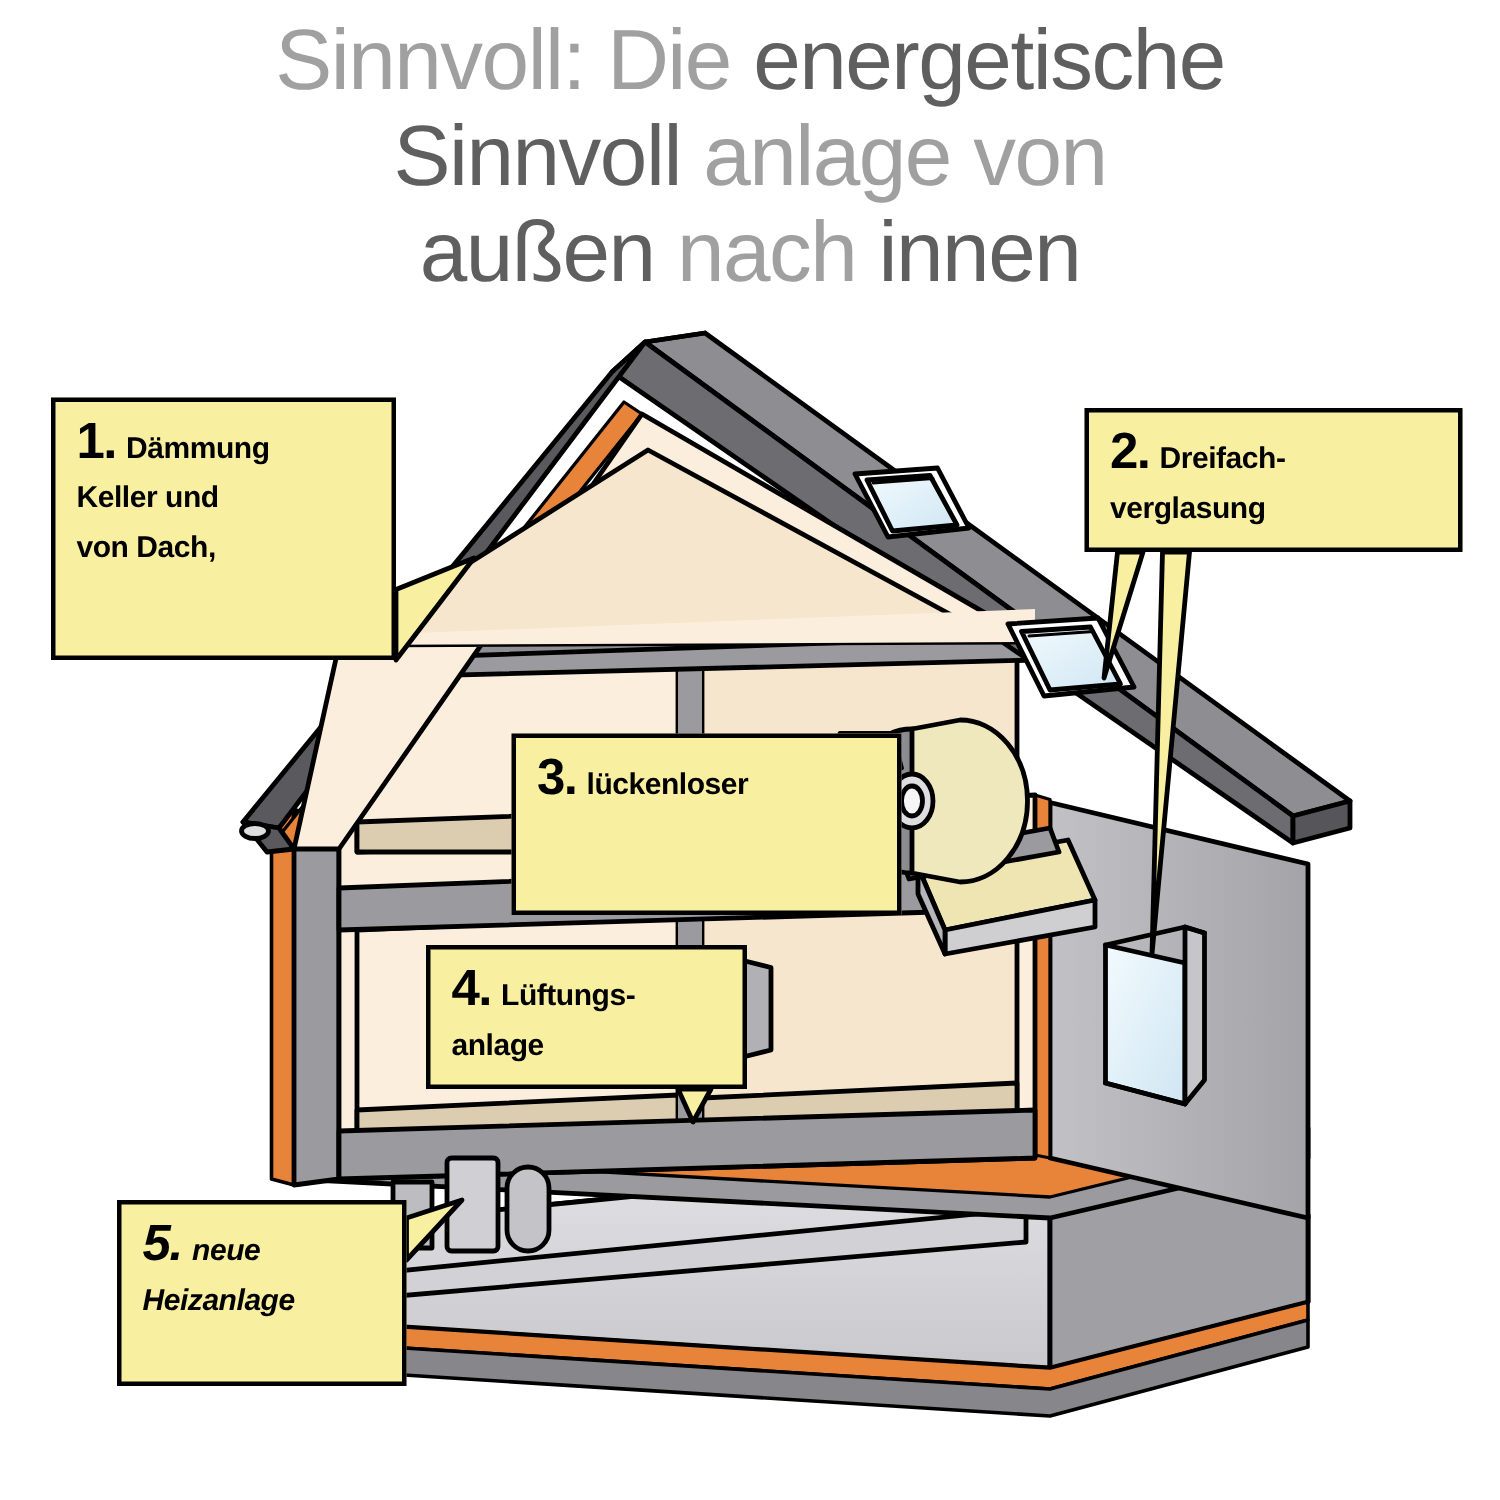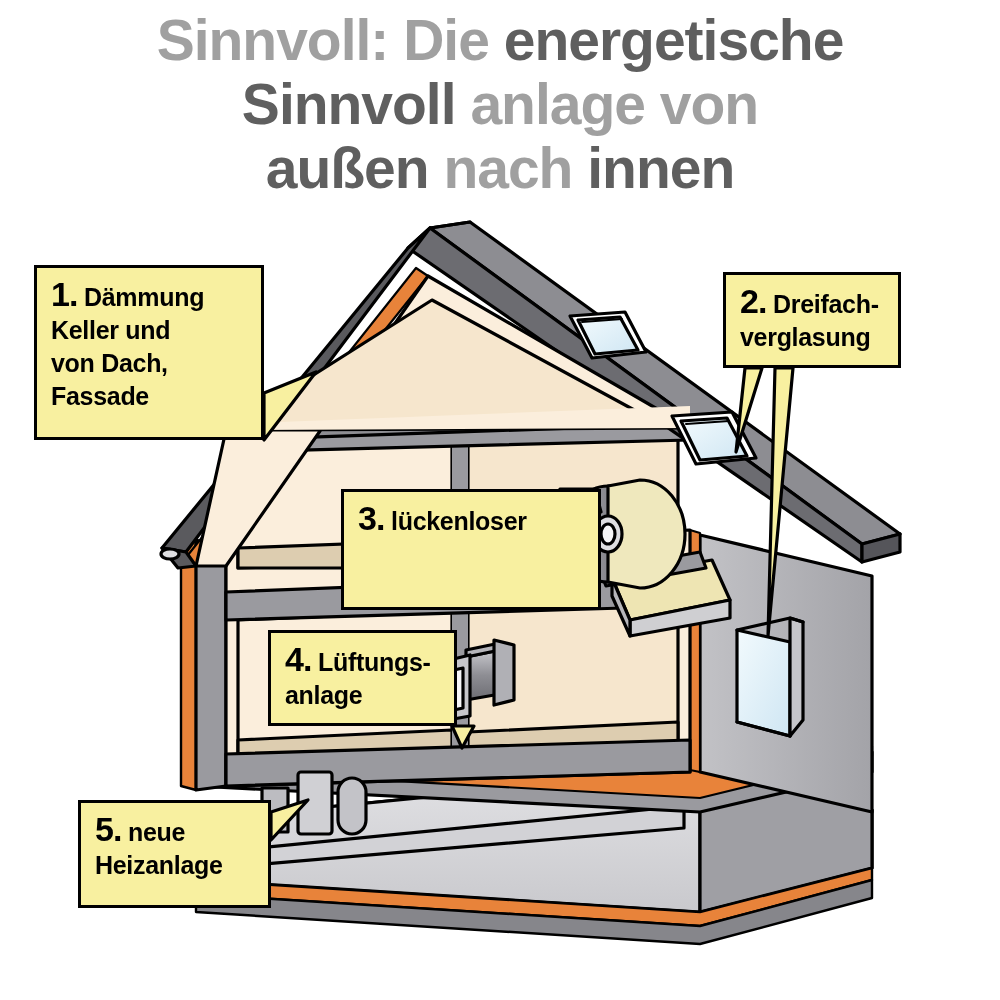--- a/index.html
+++ b/index.html
@@ -8,21 +8,21 @@
     width:1000px;height:1000px;overflow:hidden;
     font-family:"Liberation Sans","DejaVu Sans",sans-serif;
     position:relative;
   }
   #stage{position:relative;width:1000px;height:1000px;background:#fff;}
 
   
   .headline{
     position:absolute;left:0;top:8px;width:1000px;
     text-align:center;
-    font-weight:bold;
+    font-weight:normal;
     font-size:57px;
     line-height:64px;
     letter-spacing:-1px;
     -webkit-font-smoothing:antialiased;
   }
   .headline .ln{display:block;white-space:nowrap;}
   .hl-light{color:#a0a0a0;}
   .hl-dark{color:#5f5f5f;}
 
   
@@ -35,28 +35,28 @@
     border:3px solid #000;
     box-sizing:border-box;
     color:#000;
     font-weight:bold;
     font-size:25px;
     line-height:33px;
     padding:10px 12px 10px 14px;
     letter-spacing:-0.3px;
   }
   .callout .num{font-size:34px;font-weight:bold;letter-spacing:-1px;}
-  .callout .txt{font-size:25px;}
+  .callout .txt{font-size:20px;}
   .co-line{display:block;white-space:nowrap;}
 
   #callout1{left:34px;top:265px;width:230px;height:175px;}
-  #callout2{left:723px;top:272px;width:178px;height:96px;}
+  #callout2{left:723px;top:272px;width:252px;height:96px;}
   #callout3{left:341px;top:489px;width:260px;height:121px;}
-  #callout4{left:268px;top:630px;width:189px;height:96px;}
-  #callout5{left:78px;top:800px;width:193px;height:108px;}
+  #callout4{left:284px;top:630px;width:214px;height:96px;}
+  #callout5{left:78px;top:800px;width:193px;height:124px;font-style:italic;}
 
   #callout1 .txt, #callout2 .txt, #callout3 .txt, #callout4 .txt, #callout5 .txt{}
 </style>
 </head>
 <body>
 
 <div id="stage">
 
   <div class="headline">
     <span class="ln"><span class="hl-light">Sinnvoll: Die </span><span class="hl-dark">energetische</span></span>
@@ -228,21 +228,20 @@
         <polygon points="271,812 308,800 271,840"></polygon>
       </g>
 
     </g>
   </svg>
 
   <div class="callout" id="callout1">
     <span class="co-line"><span class="num">1.</span> <span class="txt">Dämmung</span></span>
     <span class="co-line txt">Keller und</span>
     <span class="co-line txt">von Dach,</span>
-    <span class="co-line txt">Fassade</span>
   </div>
 
   <div class="callout" id="callout2">
     <span class="co-line"><span class="num">2.</span> <span class="txt">Dreifach-</span></span>
     <span class="co-line txt">verglasung</span>
   </div>
 
   <div class="callout" id="callout3">
     <span class="co-line"><span class="num">3.</span> <span class="txt">lückenloser</span></span>
   </div>

